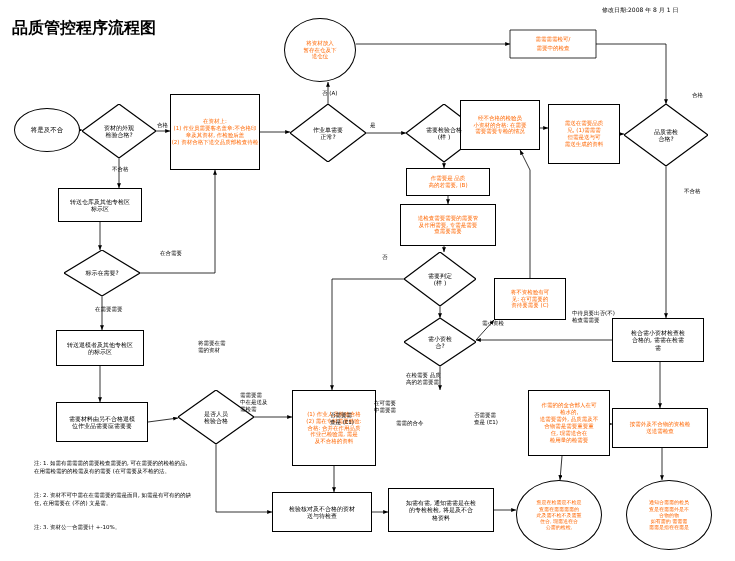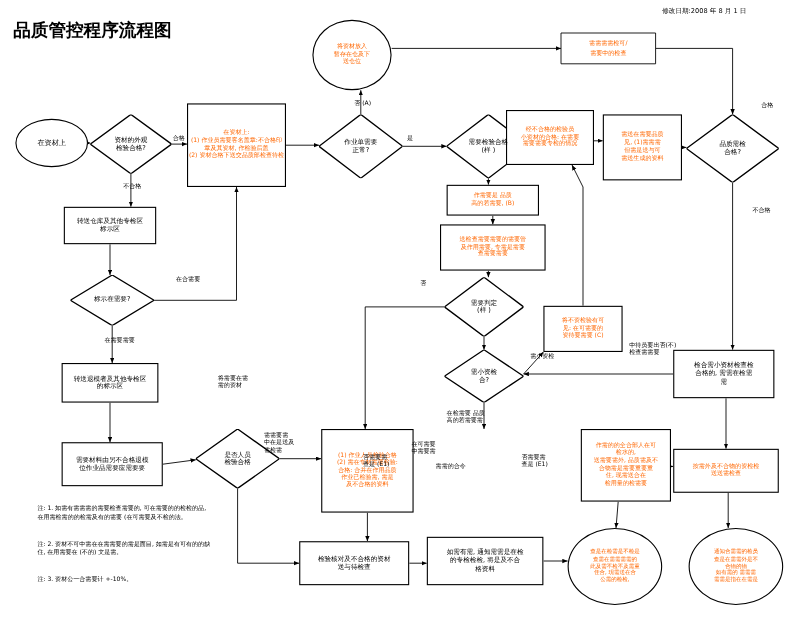--- a/index.html
+++ b/index.html
@@ -123,21 +123,21 @@
     </g>
     <text x="553" y="41" font-size="5.5" fill="#ff6600" text-anchor="middle" font-family="DejaVu Sans, sans-serif">需需需需检可/</text>
     <text x="553" y="50" font-size="5.5" fill="#ff6600" text-anchor="middle" font-family="DejaVu Sans, sans-serif">需要中的检查</text>
   </svg>
 
   <div class="title" style="left:12px;top:18px;font-size:16px;">品质管控程序流程图</div>
   <div class="revdate" style="left:602px;top:6px;font-size:6px;">修改日期:2008 年 8 月 1 日</div>
 
   <div id="nodes-layer">
       <div class="node ellipse black" style="left: 14px; top: 108px; width: 66px; height: 44px;">
-        <span class="txt" style="font-size: 6.5px; color: rgb(0, 0, 0);">在资材上</span>
+        <span class="txt" style="font-size: 6.5px; color: rgb(0, 0, 0);">将是及不合</span>
       </div>
       <div class="node diamond" style="left: 82px; top: 104px; width: 74px; height: 54px;">
         <svg class="shape" viewBox="0 0 100 100" preserveAspectRatio="none">
           <polygon points="50,0 100,50 50,100 0,50" fill="#fff" stroke="#000" stroke-width="1.2" vector-effect="non-scaling-stroke"></polygon>
         </svg>
         <span class="txt" style="font-size: 6px; color: rgb(0, 0, 0);">资材的外观
 检验合格?</span>
       </div>
       <div class="node rect orange" style="left: 170px; top: 94px; width: 90px; height: 76px;">
         <span class="txt" style="font-size: 5.5px; color: rgb(255, 102, 0);">在资材上:

